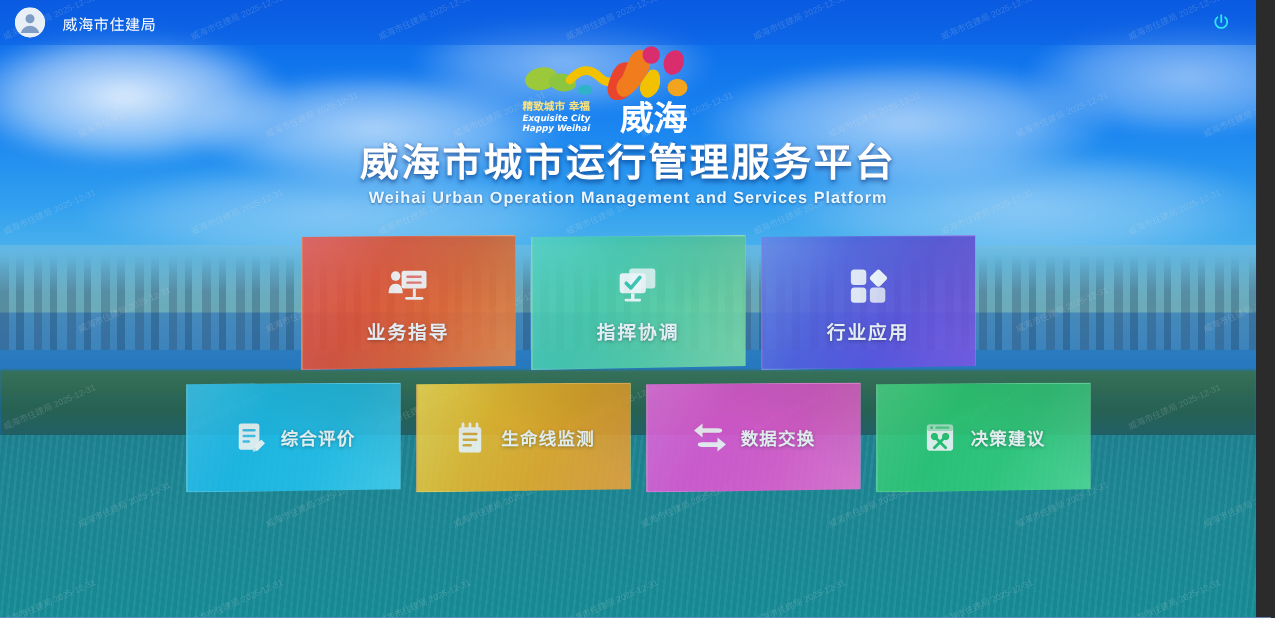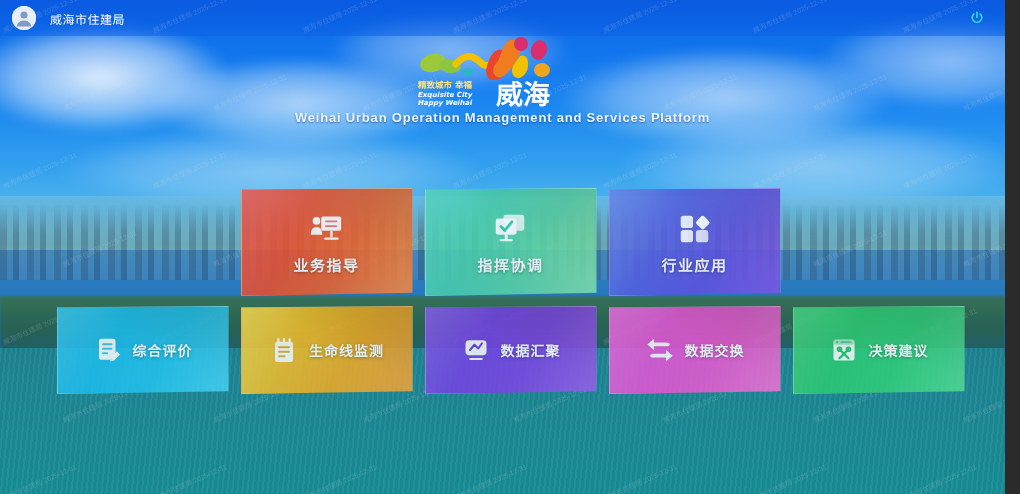--- a/index.html
+++ b/index.html
@@ -386,20 +386,21 @@
         <ellipse cx="134" cy="40" rx="8" ry="7" fill="#f2a41e"></ellipse>
         <ellipse cx="60" cy="42" rx="6" ry="4" fill="#2fb3c9"></ellipse>
 
         <text x="10" y="58" fill="#ffe47a" font-family="DejaVu Sans, sans-serif" font-size="8.5" font-weight="bold">精致城市 幸福</text>
         <text x="10" y="67" fill="#ffffff" font-family="DejaVu Sans, sans-serif" font-size="7" font-style="italic" font-weight="bold">Exquisite City</text>
         <text x="10" y="75" fill="#ffffff" font-family="DejaVu Sans, sans-serif" font-size="7" font-style="italic" font-weight="bold">Happy Weihai</text>
         <text x="88" y="74" fill="#ffffff" font-family="DejaVu Sans, sans-serif" font-size="27" font-weight="bold">威海</text>
       </svg>
     </div>
 
+    <div class="platform-title">威海市城市运行管理服务平台</div>
     <div class="platform-subtitle">Weihai Urban Operation Management and Services Platform</div>
   </div>
 
   <div class="tiles">
 
     <div class="tile-row row1">
 
       <div class="tile" id="t0" style="background: linear-gradient(118deg, rgb(232, 57, 47) 0%, rgb(240, 122, 40) 100%); opacity: 0.86;">
         <div class="tile-inner">
           <div class="tile-icon">
@@ -478,32 +479,20 @@
               <rect x="8" y="9" width="24" height="27" rx="3" fill="#fff" opacity=".96"></rect>
               <rect x="12" y="15" width="16" height="2.6" rx="1.3" fill="#e0a018" opacity=".85"></rect>
               <rect x="12" y="21" width="16" height="2.6" rx="1.3" fill="#e0a018" opacity=".85"></rect>
               <rect x="12" y="27" width="10" height="2.6" rx="1.3" fill="#e0a018" opacity=".85"></rect>
             </svg>
           </div>
           <div class="tile-label">生命线监测</div>
         </div>
       </div>
 
-      <div class="tile" id="t7" style="background: linear-gradient(118deg, rgb(106, 63, 226) 0%, rgb(138, 74, 232) 100%); opacity: 0.86;">
-        <div class="tile-inner">
-          <div class="tile-icon">
-            <svg viewBox="0 0 40 40">
-              <rect x="6" y="7" width="28" height="20" rx="5" fill="#fff" opacity=".96"></rect>
-              <path d="M12 20 l6 -7 l5 5 l5 -7" stroke="#6a3fe2" stroke-width="2.8" fill="none" stroke-linecap="round" stroke-linejoin="round"></path>
-              <rect x="11" y="30.5" width="18" height="2.8" rx="1.4" fill="#fff" opacity=".96"></rect>
-            </svg>
-          </div>
-          <div class="tile-label">数据汇聚</div>
-        </div>
-      </div>
 
       <div class="tile" id="t8" style="background: linear-gradient(118deg, rgb(224, 80, 216) 0%, rgb(239, 95, 208) 100%); opacity: 0.86; text-align: right;">
         <div class="tile-inner">
           <div class="tile-icon">
             <svg viewBox="0 0 40 40">
               <path d="M12 10 l0 -5 l-9 7.5 l9 7.5 l0 -5 l16 0 q5 0 5 -2.5 q0 -2.5 -5 -2.5z" fill="#fff" opacity=".97"></path>
               <path d="M28 30 l0 5 l9 -7.5 l-9 -7.5 l0 5 l-16 0 q-5 0 -5 2.5 q0 2.5 5 2.5z" fill="#fff" opacity=".97"></path>
             </svg>
           </div>
           <div class="tile-label">数据交换</div>

